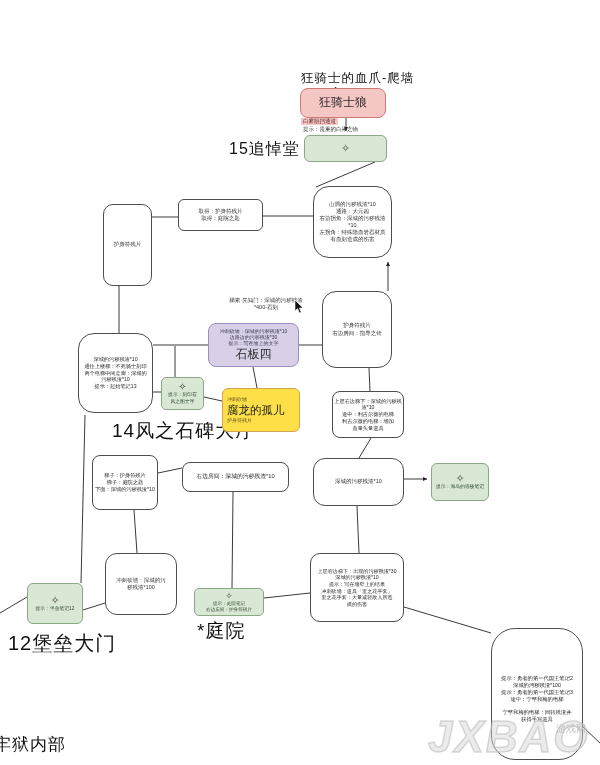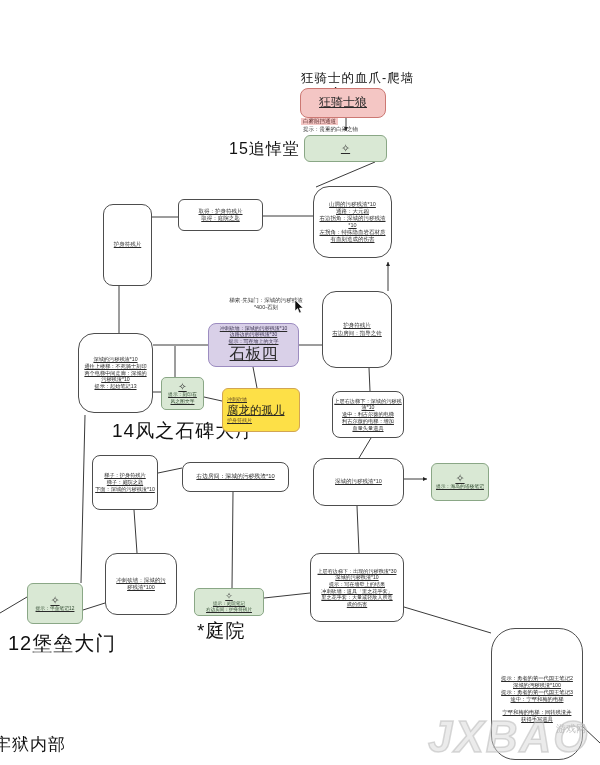--- a/index.html
+++ b/index.html
@@ -1,21 +1,21 @@
 <!DOCTYPE html>
 <html><head>
 <meta charset="utf-8">
 <style>
   html,body{margin:0;padding:0;background:#fff;}
   #canvas{position:relative;width:600px;height:765px;background:#ffffff;overflow:hidden;
           font-family:"Liberation Sans","DejaVu Sans",sans-serif;color:#1c1c1c;}
   svg.wires{position:absolute;left:0;top:0;width:600px;height:765px;pointer-events:none;}
   .node{position:absolute;border:1px solid #4d4d4d;background:#fff;border-radius:10px;
         display:flex;flex-direction:column;align-items:center;justify-content:center;
-        text-align:center;font-size:6px;line-height:1.3;color:#2a2a2a;box-sizing:border-box;text-decoration:underline;}
+        text-align:center;font-size:6px;line-height:1.3;color:#2a2a2a;box-sizing:border-box;}
   .pre{white-space:pre-line;}
   .tiny{font-size:5.5px;line-height:1.3;color:#333;}
   .green{background:#d9e8d4;border-color:#8aa786;}
   .pink{background:#f4c6c4;border-color:#cc7873;}
   .purple{background:#d9d0e8;border-color:#9c8cc0;}
   .orange{background:#fde047;border-color:#d2a553;}
   .diamond{font-size:11px;color:#3c3c3c;line-height:1;}
   .map-label{position:absolute;color:#111;font-weight:500;letter-spacing:1px;white-space:nowrap;text-align:right;}
   .floating-text{position:absolute;font-size:5.5px;color:#333;text-align:center;line-height:1.35;}
   .boss-tag{position:absolute;font-size:5.5px;background:#f4c6c4;color:#5a2c2c;padding:0 2px;line-height:1.3;}
@@ -103,21 +103,21 @@
   <div class="cursor">
     <svg width="11" height="14" viewBox="0 0 11 14">
       <path d="M1,0 L1,11 L3.6,8.6 L5.4,13 L7.2,12.2 L5.4,8 L9,8 z" fill="#111" stroke="#fff" stroke-width="0.6"></path>
     </svg>
   </div>
 
   <div class="node purple" style="left:208px;top:323px;width:91px;height:44px;border-radius:8px;">
     <span class="pre" style="font-size:5px;line-height:1.25;color:#3a3350;">冲刺砍墙：深城的污秽残渣*10
 边路边的污秽残渣*30
 提示：写在墙上的文字</span>
-    <span style="font-size:16px;">石板四</span>
+    <span style="font-size:12px;">石板四</span>
   </div>
 
   <div class="node" style="left:78px;top:333px;width:75px;height:80px;border-radius:16px;">
     <span class="pre" style="font-size:5.2px;">深城的污秽残渣*10
 通往上楼梯：不死骑士刻印
 两个电梯中间走廊：深城的
 污秽残渣*10
 提示：起始笔记13</span>
   </div>
 

